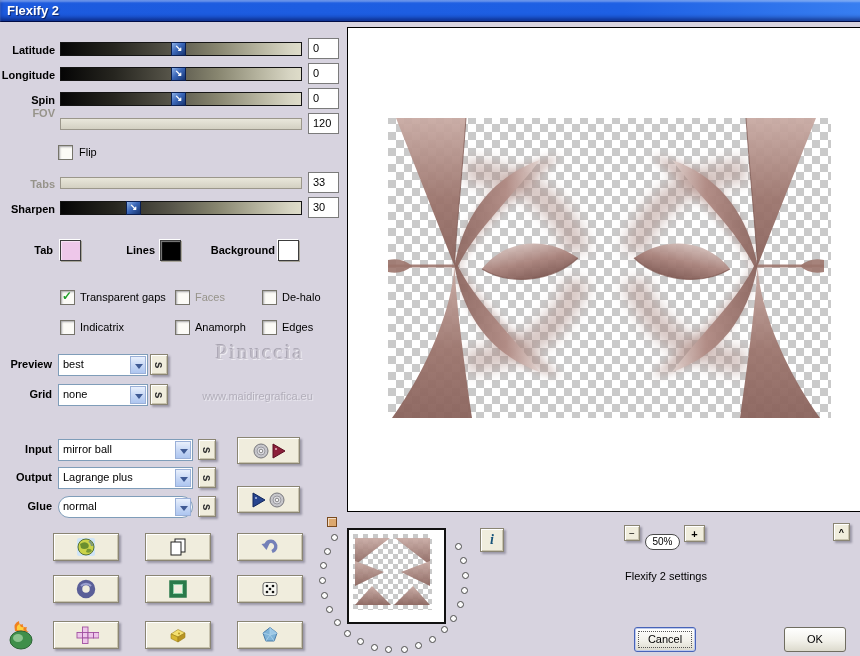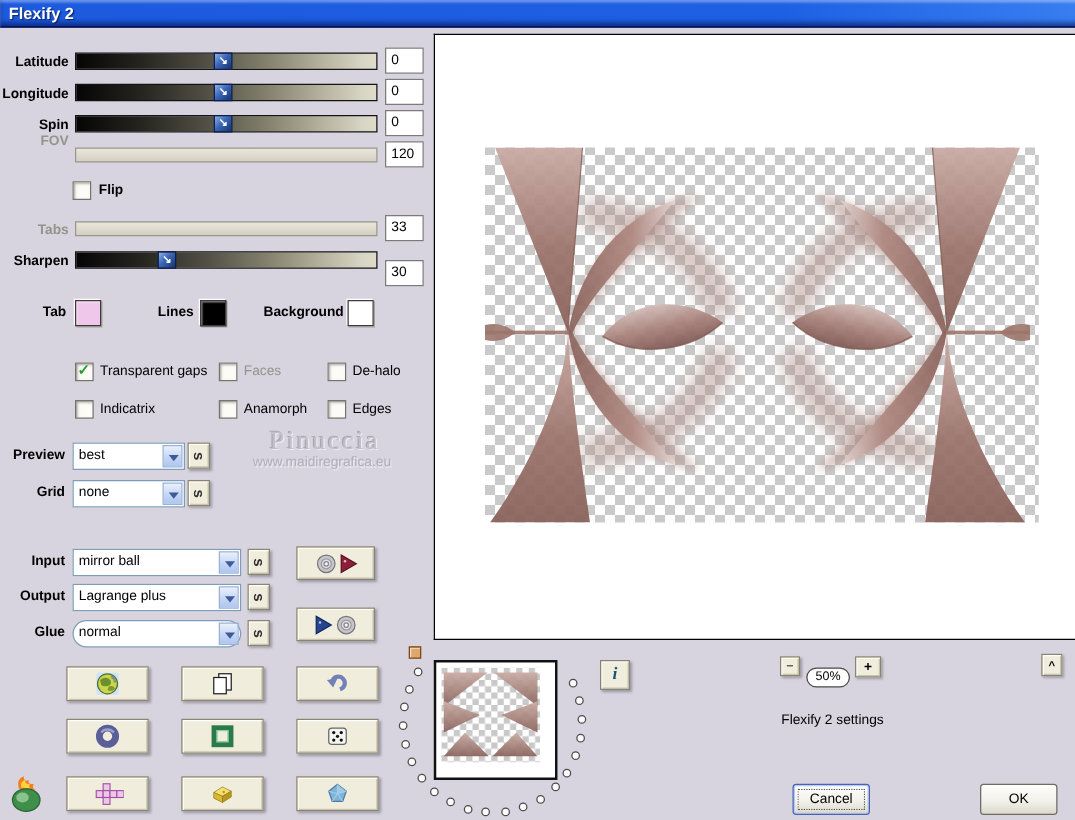--- a/index.html
+++ b/index.html
@@ -109,21 +109,21 @@
   }
   .thumb-frame{
     left:347px;top:528px;width:87px;height:84px;background:#fff;border:2px solid #111;
     padding:4px;z-index:3;
   }
 
   .watermark1{
     font-family:"Liberation Serif", serif;font-size:21px;color:#c3bfca;
     text-shadow:1px 1px 0 #edebf1, -1px -1px 0 #a9a5b2;letter-spacing:2px;
   }
-  .watermark2{font-size:11px;color:#b2aeba;text-shadow:1px 1px 0 #e8e6ee;}
+  .watermark2{font-size:11px;color:#b2aeba;text-shadow:1px 1px 0 #e8e6ee;margin-top:26px;}
 
   .zoom-level{
     width:33px;height:14px;background:#fff;border:1px solid #4a4a4a;border-radius:8px;
     font-size:10px;text-align:center;line-height:14px;
   }
   .status-text{font-size:11px;color:#000;}
   .infobtn{font-family:"Liberation Serif", serif;font-weight:bold;font-style:italic;color:#17547a;font-size:14px;}
 </style>
 </head>
 <body>
@@ -209,31 +209,31 @@
 <div class="abs track" style="left:60px;top:92px;">
   <div class="thumb" style="left:calc(48.8% - 7px);">↘</div>
 </div>
 <div class="abs valbox" style="left:308px;top:88px;">0</div>
 
 <div class="abs lbl right dim" style="left:0;top:107px;width:55px;">FOV</div>
 <div class="abs track disabled" style="left:60px;top:118px;"></div>
 <div class="abs valbox" style="left:308px;top:113px;">120</div>
 
 <div class="abs cb" style="left:58px;top:145px;"></div>
-<div class="abs lbl" style="left:79px;top:146px;font-weight:bold;">Flip</div>
+<div class="abs lbl" style="left:79px;top:146px;">Flip</div>
 
 <div class="abs lbl right dim" style="left:0;top:178px;width:55px;">Tabs</div>
 <div class="abs track disabled" style="left:60px;top:177px;"></div>
 <div class="abs valbox" style="left:308px;top:172px;">33</div>
 
 <div class="abs lbl right" style="left:0;top:203px;width:55px;">Sharpen</div>
 <div class="abs track" style="left:60px;top:201px;">
   <div class="thumb" style="left:calc(30% - 7px);">↘</div>
 </div>
-<div class="abs valbox" style="left:308px;top:208px;">30</div>
+<div class="abs valbox" style="left:308px;top:197px;">30</div>
 
 <div class="abs lbl right" style="left:10px;top:244px;width:43px;">Tab</div>
 <div class="abs swatch" style="left:60px;top:240px;background:#eec7ea;"></div>
 <div class="abs lbl right" style="left:110px;top:244px;width:45px;">Lines</div>
 <div class="abs swatch" style="left:160px;top:240px;background:#000000;"></div>
 <div class="abs lbl right" style="left:200px;top:244px;width:75px;">Background</div>
 <div class="abs swatch" style="left:278px;top:240px;background:#ffffff;"></div>
 
 <div class="abs cb" style="left:60px;top:290px;">
   <span class="check">✓</span>

